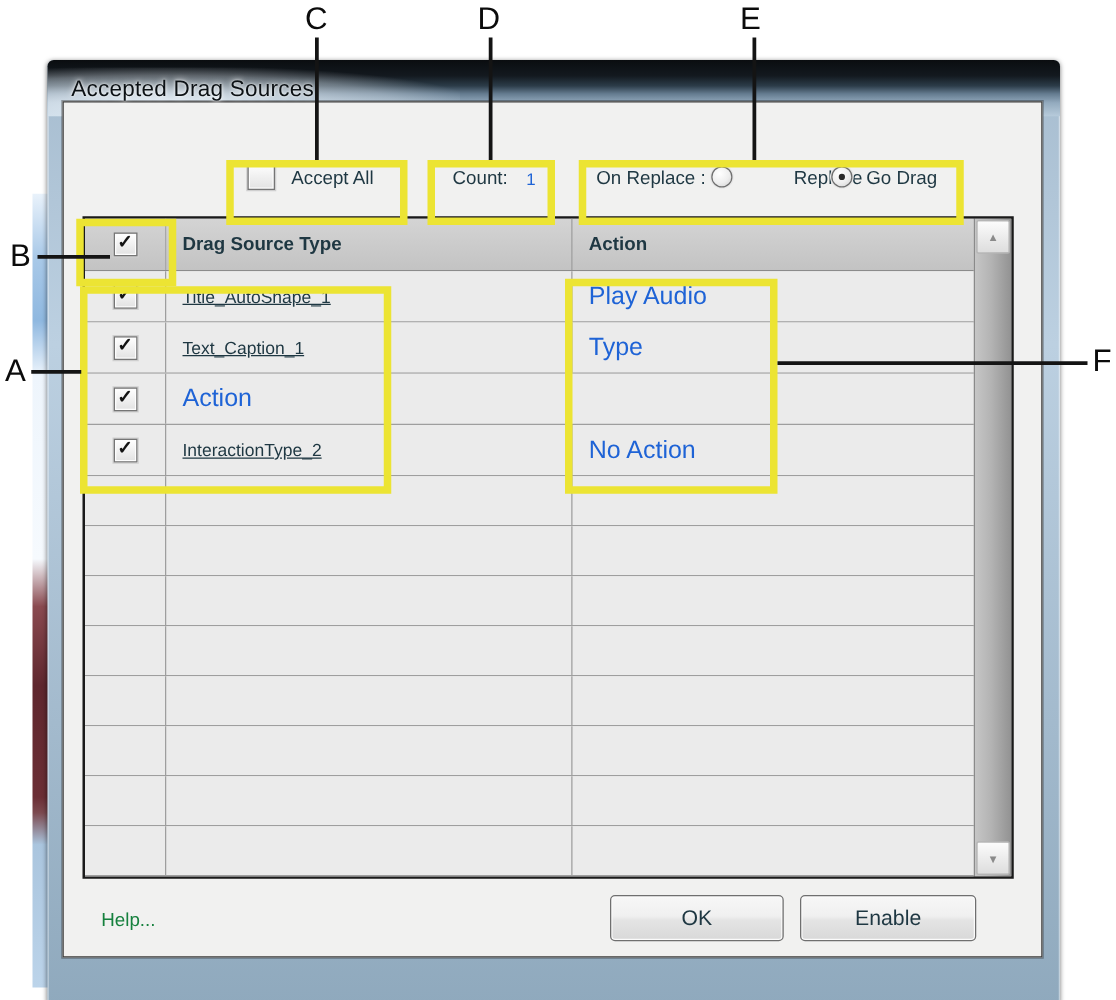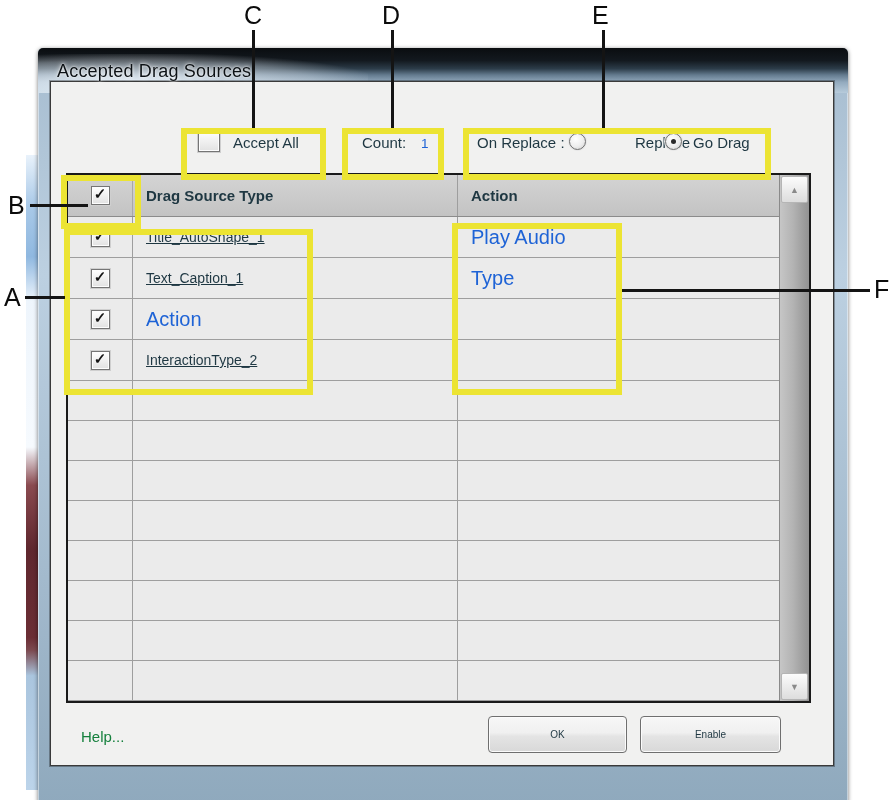--- a/index.html
+++ b/index.html
@@ -72,21 +72,21 @@
     background:linear-gradient(#fcfcfc,#e9e9e9 60%,#dddddd);
     display:flex; align-items:center; justify-content:center;
     font-size:9px; color:#8a8a8a; }
   .sb-track { flex:1; }
 
   
   .help-link { position:absolute; left:30px; top:646px; font-size:15px; color:#15803d; cursor:pointer; }
   .btn { position:absolute; top:634px; height:37px; border:1px solid #6f6f6f; border-radius:4px;
     background:linear-gradient(#f7f7f7,#f0f0f0 45%,#e4e4e4 55%,#d8d8d8);
     box-shadow:inset 0 0 0 1px #fbfbfb;
-    font-size:10px; color:#1e3742; display:flex; align-items:center; justify-content:center; }
+    font-size:17px; color:#1e3742; display:flex; align-items:center; justify-content:center; }
   #ok-btn { left:437px; width:139px; }
   #cancel-btn { left:589px; width:141px; }
 
   
   .ybox { position:absolute; border:6px solid #ece433; z-index:50; pointer-events:none; }
   .aline { position:absolute; background:#141414; z-index:60; }
   .aletter { position:absolute; font-size:25px; color:#0b0b0b; z-index:60; }
 </style>
 </head>
 <body>
@@ -171,20 +171,23 @@
 
   <div class="trow">
     <div class="cell c-check">
       <span class="cb row-cb">
         <span class="glyph">✓</span>
       </span>
     </div>
     <div class="cell c-name">
       <span class="name-text">InteractionType_2</span>
     </div>
+    <div class="cell c-action">
+      <span class="action-text">No Action</span>
+    </div>
   </div>
 
   <div class="trow empty">
     <div class="cell c-check"></div>
     <div class="cell c-name"></div>
     <div class="cell c-action"></div>
   </div>
 
   <div class="trow empty">
     <div class="cell c-check"></div>

